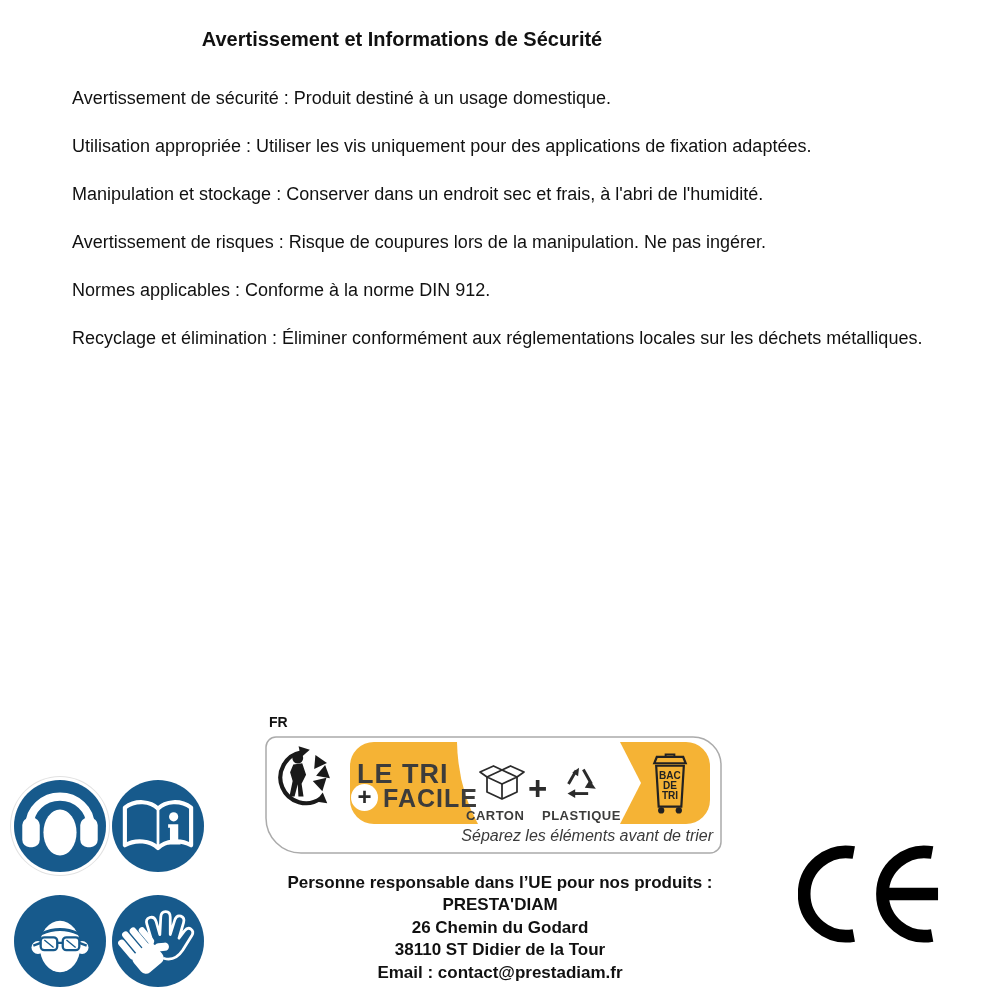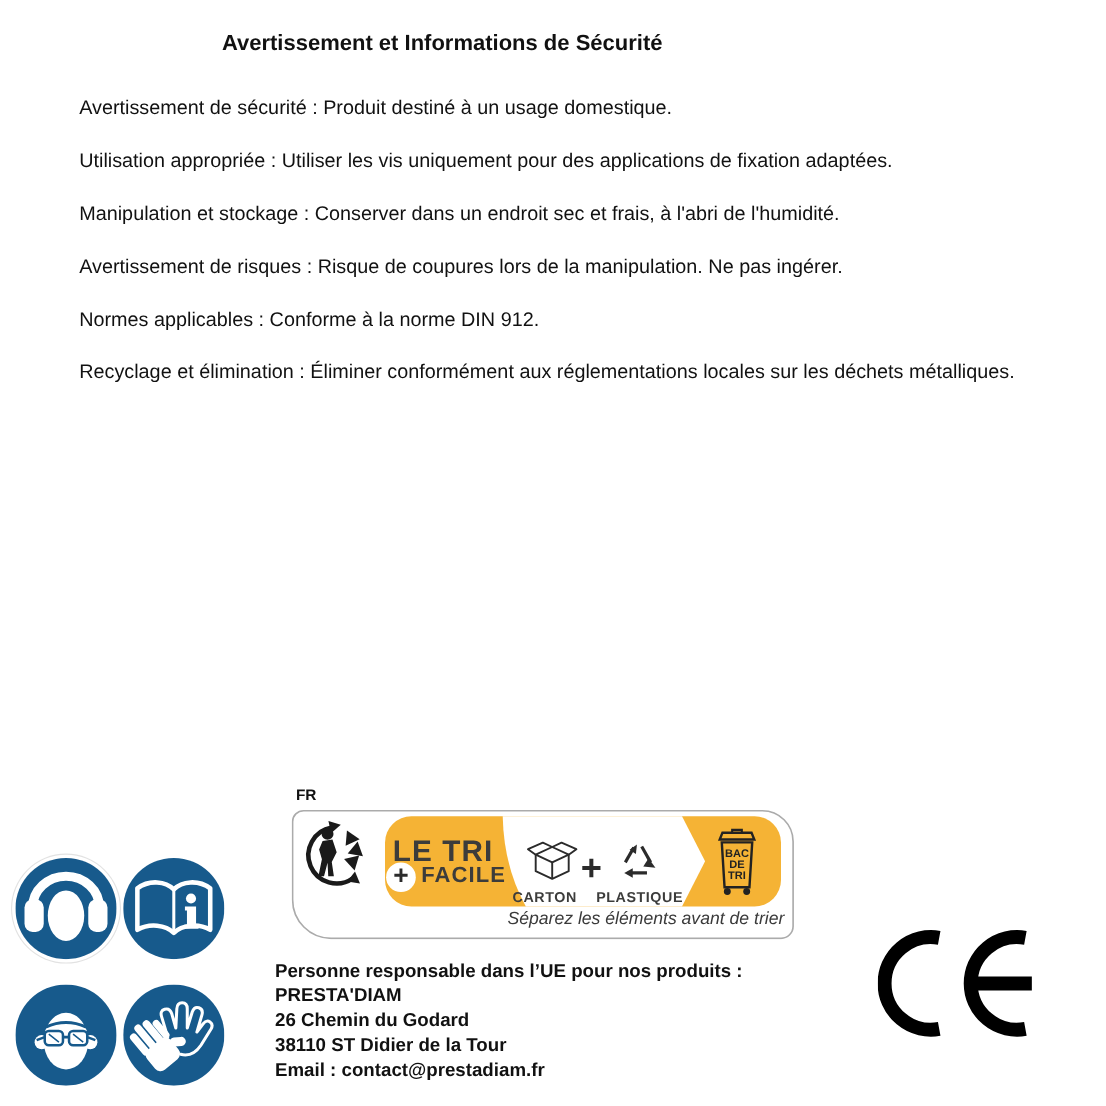--- a/index.html
+++ b/index.html
@@ -19,35 +19,35 @@
   .picto { position:absolute; width:92px; height:92px; border-radius:50%; }
   .picto svg { display:block; width:100%; height:100%; }
   .picto.ringed { box-shadow:0 0 0 3px #fff, 0 0 0 4px #e2e2e2; }
 
   
   .triman-label { position:absolute; left:265px; top:714px; width:460px; height:144px; }
   .triman-label .fr { position:absolute; left:4px; top:0; font-size:14px; font-weight:bold; color:#111; }
   .label-box { position:absolute; left:0; top:22px; }
   .triman-svg { position:absolute; left:10px; top:30px; }
   .letri   { position:absolute; left:92px;  top:47px; font-size:27px; font-weight:bold; color:#3c3c3b; letter-spacing:1px; line-height:1; }
-  .facile  { position:absolute; left:118px; top:72px; font-size:20px; font-weight:bold; color:#3c3c3b; letter-spacing:1px; line-height:1; }
+  .facile  { position:absolute; left:118px; top:72px; font-size:25px; font-weight:bold; color:#3c3c3b; letter-spacing:1px; line-height:1; }
   .plus-circle {
     position:absolute; left:86px; top:70px; width:27px; height:27px; border-radius:50%;
     background:#fff; text-align:center; font-size:24px; font-weight:bold; color:#2b2b2b; line-height:26px;
   }
   .mat-icon { position:absolute; }
   .mat-label { position:absolute; font-size:13px; font-weight:bold; color:#3c3c3b; letter-spacing:0.5px; }
   .mat-plus { position:absolute; left:263px; top:58px; font-size:33px; font-weight:bold; color:#2b2b2b; line-height:1; }
   .tagline {
     position:absolute; left:150px; top:113px; width:298px; text-align:right;
     font-size:16px; font-style:italic; color:#3a3a3a;
   }
 
   
-  .address { position:absolute; left:250px; top:872px; width:500px; }
+  .address { position:absolute; left:250px; top:872px; width:500px; text-align:center; }
   .address div { font-size:17px; font-weight:bold; line-height:22.4px; color:#111; }
 
   .ce-mark { position:absolute; left:798px; top:844px; }
 </style>
 </head>
 <body>
 
 <h1 class="title">Avertissement et Informations de Sécurité</h1>
 
 <div class="body-text">

